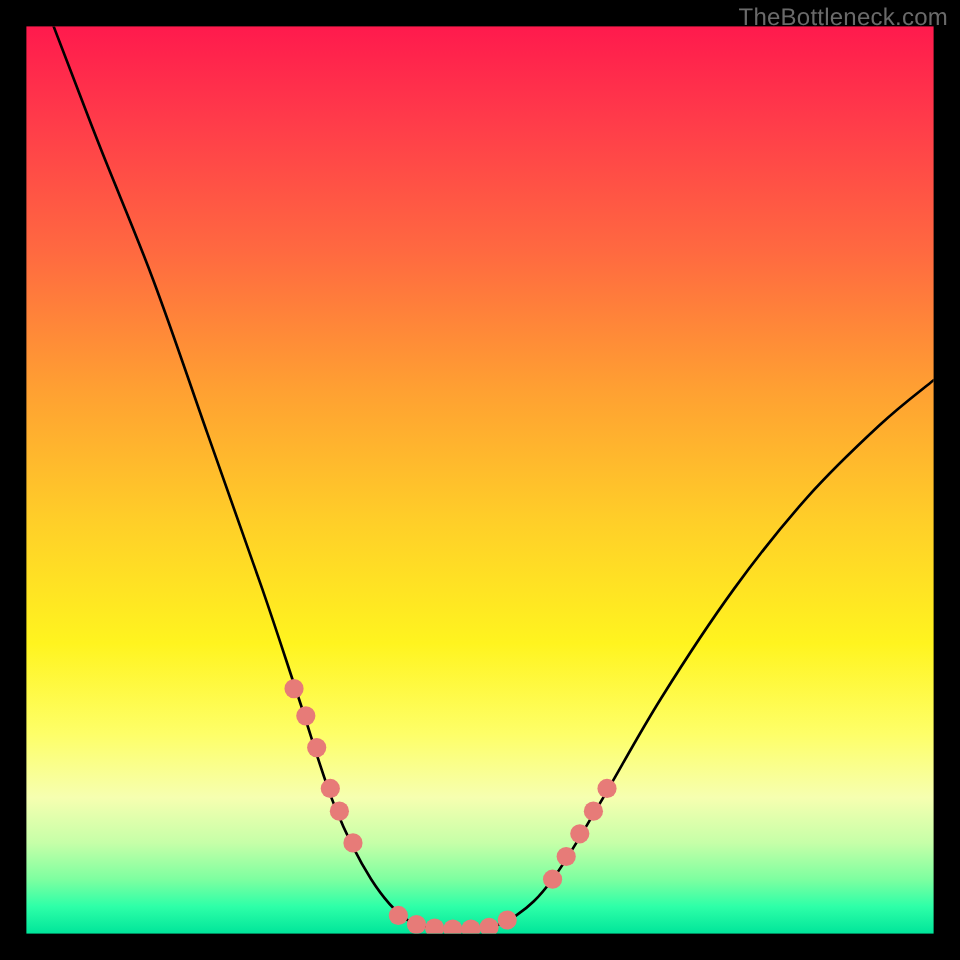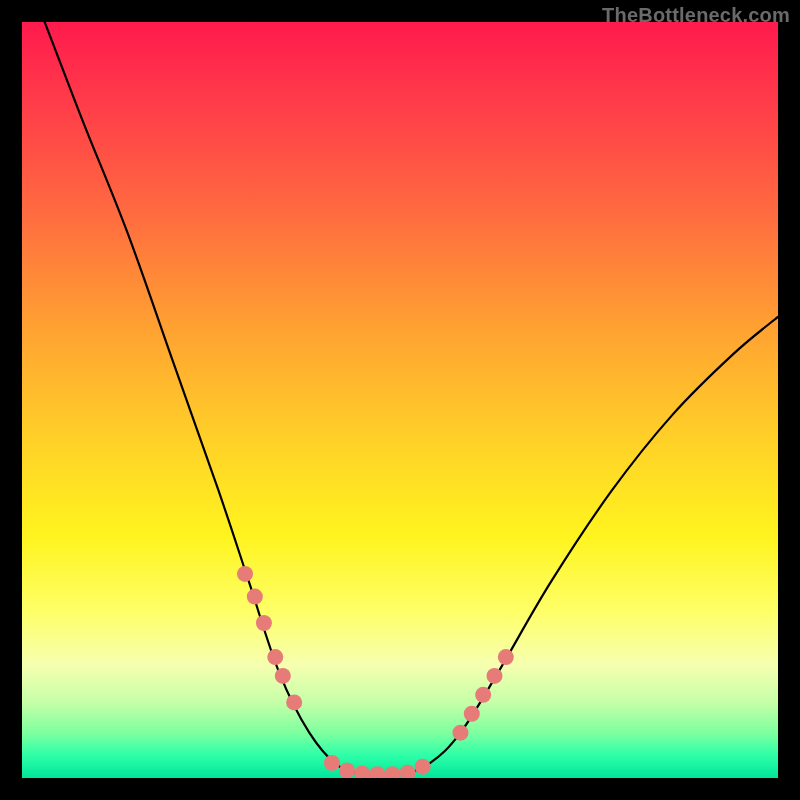--- a/index.html
+++ b/index.html
@@ -31,21 +31,21 @@
       #2effa8 97%,
       #00e59a 100%
     );
   }
   .watermark {
     position: absolute;
     top: 4px;
     right: 10px;
     color: #6a6a6a;
     font-size: 20px;
-    font-weight: 700;
+    font-weight: 400;
     letter-spacing: 0.2px;
     user-select: none;
   }
   svg {
     position: absolute;
     left: 0;
     top: 0;
   }
 </style>
 </head>

